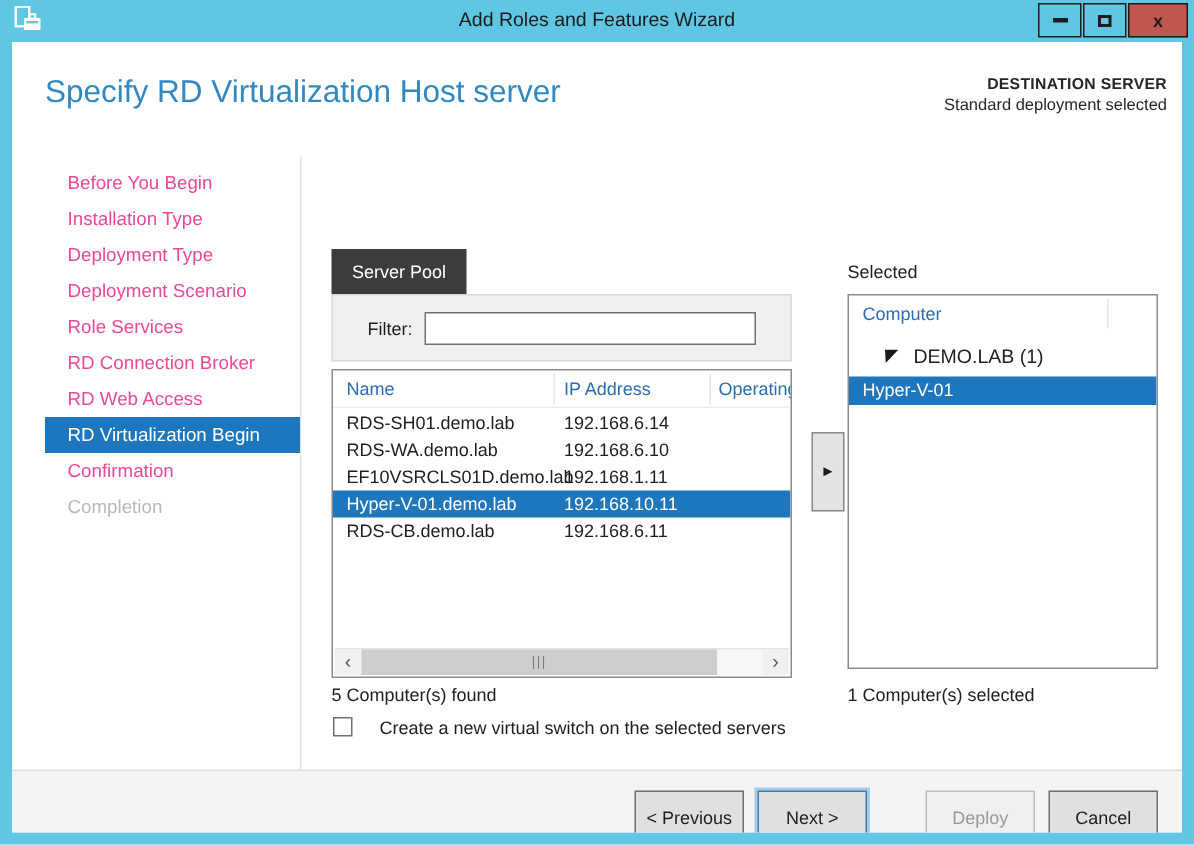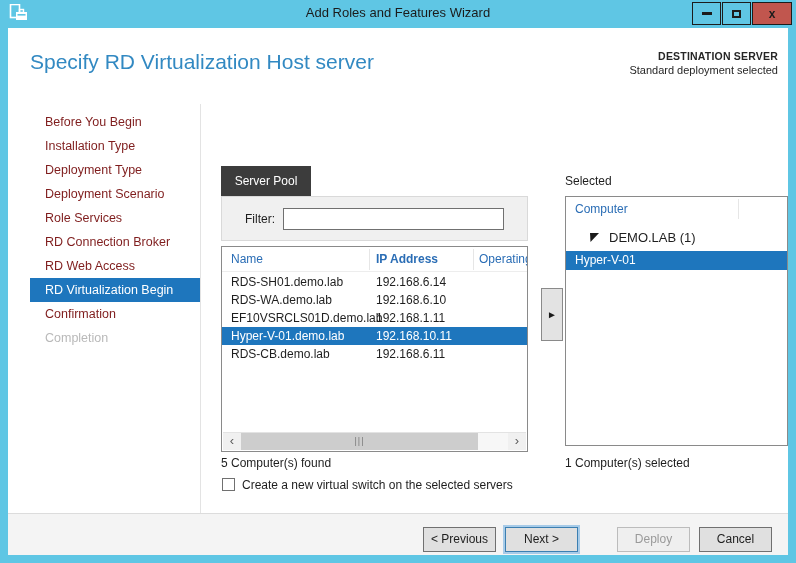--- a/index.html
+++ b/index.html
@@ -24,82 +24,82 @@
 
   .page-title { position:absolute; left:22px; top:22px; font-size:21px; color:#3289c2; white-space:nowrap; }
   .dest { position:absolute; right:10px; top:22px; text-align:right; color:#262626; }
   .dest-label { font-size:10.5px; font-weight:bold; letter-spacing:.2px; }
   .dest-value { font-size:11px; margin-top:2px; }
 
   .v-divider { position:absolute; left:192px; top:76px; width:1px; height:409px; background:#e3e3e3; }
 
   
   .sidebar { position:absolute; left:22px; top:82px; width:170px; }
-  .nav-item { height:24px; line-height:24px; padding-left:15px; font-size:12.5px; color:#7f1d1d; cursor:default; white-space:nowrap; }
+  .nav-item { height:24px; line-height:24px; padding-left:15px; font-size:12.5px; color:#ec4899; cursor:default; white-space:nowrap; }
   .nav-item.active { background:#1e76bd; color:#ffffff; }
   .nav-item.disabled { color:#b9b9b9; }
 
   .instruction { position:absolute; left:214px; top:84px; width:556px; font-size:12px; line-height:18px; color:#1e1e1e; }
 
   
   .pool-tab { position:absolute; left:213px; top:138px; width:90px; height:30px; background:#3c3c3c;
               color:#fff; font-size:12px; line-height:30px; text-align:center; }
   .filter-panel { position:absolute; left:213px; top:168px; width:307px; height:45px; background:#f0f0f0;
                   border:1px solid #d9d9d9; display:flex; align-items:center; padding:0 23px; }
   .filter-label { font-size:12px; color:#1e1e1e; margin-right:8px; }
   .filter-input { flex:1; height:22px; border:1px solid #707070; background:#fff; font-size:12px; padding:0 4px; outline:none; }
 
   
   .pool-table { position:absolute; left:213px; top:218px; width:307px; height:206px; border:1px solid #8a8a8a; background:#fff; overflow:hidden; }
   .pt-header { position:absolute; left:0; top:0; right:0; height:25px; border-bottom:1px solid #ededed; }
   .pt-header .col { position:absolute; top:5px; font-size:12px; color:#2a6db5; white-space:nowrap; }
-  .col-name { left:9px; } .col-ip { left:154px;font-weight:bold; } .col-os { left:257px; }
+  .col-name { left:9px; } .col-ip { left:154px; } .col-os { left:257px; }
   .pt-colline { position:absolute; top:2px; width:1px; height:21px; background:#e6e6e6; }
   .pt-row { position:absolute; left:0; right:0; height:18px; font-size:12px; color:#1e1e1e; }
   .pt-row .cell-name { position:absolute; left:9px; top:2px; white-space:nowrap; }
   .pt-row .cell-ip { position:absolute; left:154px; top:2px; white-space:nowrap; }
   .pt-row.selected { background:#1e76bd; color:#ffffff; }
 
   
   .hscroll { position:absolute; left:1px; right:1px; bottom:1px; height:18px; background:#f7f7f7; border-top:1px solid #e3e3e3; }
   .hs-arrow { position:absolute; top:0; width:18px; height:17px; background:#f0f0f0; color:#5a5a5a;
               font-size:13px; line-height:16px; text-align:center; }
   .hs-left { left:0; } .hs-right { right:0; }
   .hs-thumb { position:absolute; left:18px; top:0; width:237px; height:17px; background:#cdcdcd;
               display:flex; align-items:center; justify-content:center; }
   .hs-grip { font-size:9px; letter-spacing:1px; color:#7a7a7a; line-height:1; }
 
   .found-text { position:absolute; left:213px; top:428px; font-size:12px; color:#1e1e1e; }
 
-  .vswitch { position:absolute; left:214px; top:450px; display:flex; align-items:flex-start; }
+  .vswitch { position:absolute; left:214px; top:450px; display:flex; align-items:flex-start;gap:11px; }
   .checkbox { width:13px; height:13px; border:1px solid #707070; background:#fff; }
   .vswitch-label { font-size:12px; color:#1e1e1e; margin-left:7px; }
 
   
   .add-btn { position:absolute; left:533px; top:260px; width:22px; height:53px; background:#e3e3e3;
              border:1px solid #8a8a8a; display:flex; align-items:center; justify-content:center;
              font-size:10px; color:#1a1a1a; }
 
   
   .selected-label { position:absolute; left:557px; top:146px; font-size:12px; color:#1e1e1e; }
-  .selected-box { position:absolute; left:557px; top:168px; width:223px; height:250px; border:1px solid #8a8a8a; background:#fff; overflow:hidden; }
+  .selected-box { position:absolute; left:557px; top:168px; width:207px; height:250px; border:1px solid #8a8a8a; background:#fff; overflow:hidden; }
   .sb-header { position:absolute; left:0; right:0; top:0; height:24px; }
   .sb-header .col { position:absolute; left:9px; top:5px; font-size:12px; color:#2a6db5; }
   .sb-colline { position:absolute; left:172px; top:2px; width:1px; height:20px; background:#e6e6e6; }
   .tree-group { position:absolute; left:0; right:0; top:32px; height:20px; font-size:13px; color:#1e1e1e; }
   .tree-expand { position:absolute; left:24px; top:4px; width:9px; height:9px; }
   .tree-group-label { position:absolute; left:43px; top:1px; white-space:nowrap;text-align:right; }
   .tree-item { position:absolute; left:0; right:0; top:54px; height:19px; background:#1e76bd; color:#fff;
                font-size:12px; line-height:19px; padding-left:9px; }
   .selected-count { position:absolute; left:557px; top:428px; font-size:12px; color:#1e1e1e; }
 
   
   .footer-sep { position:absolute; left:0; right:0; top:485px; height:1px; background:#dcdcdc; }
   .footer { position:absolute; left:0; right:0; top:486px; bottom:0; background:#f4f4f4; }
-  .btn { position:absolute; top:13px; width:73px; height:25px; background:#e0e0e0; border:1px solid #707070;
+  .btn { position:absolute; top:13px; width:73px; height:37px; background:#e0e0e0; border:1px solid #707070;
          font-size:12px; color:#1e1e1e; text-align:center; line-height:21px; font-family:"Liberation Sans", sans-serif; }
   .btn-previous { left:415px; }
   .btn-next { left:497px; border:1px solid #3c7fb1; box-shadow:0 0 0 2px #a7cbe8; }
   .btn-deploy { left:609px; background:#efefef; border:1px solid #bcbcbc; color:#9a9a9a; }
   .btn-cancel { left:691px; }
 </style>
 </head>
 <body>
 
 <div class="window">

